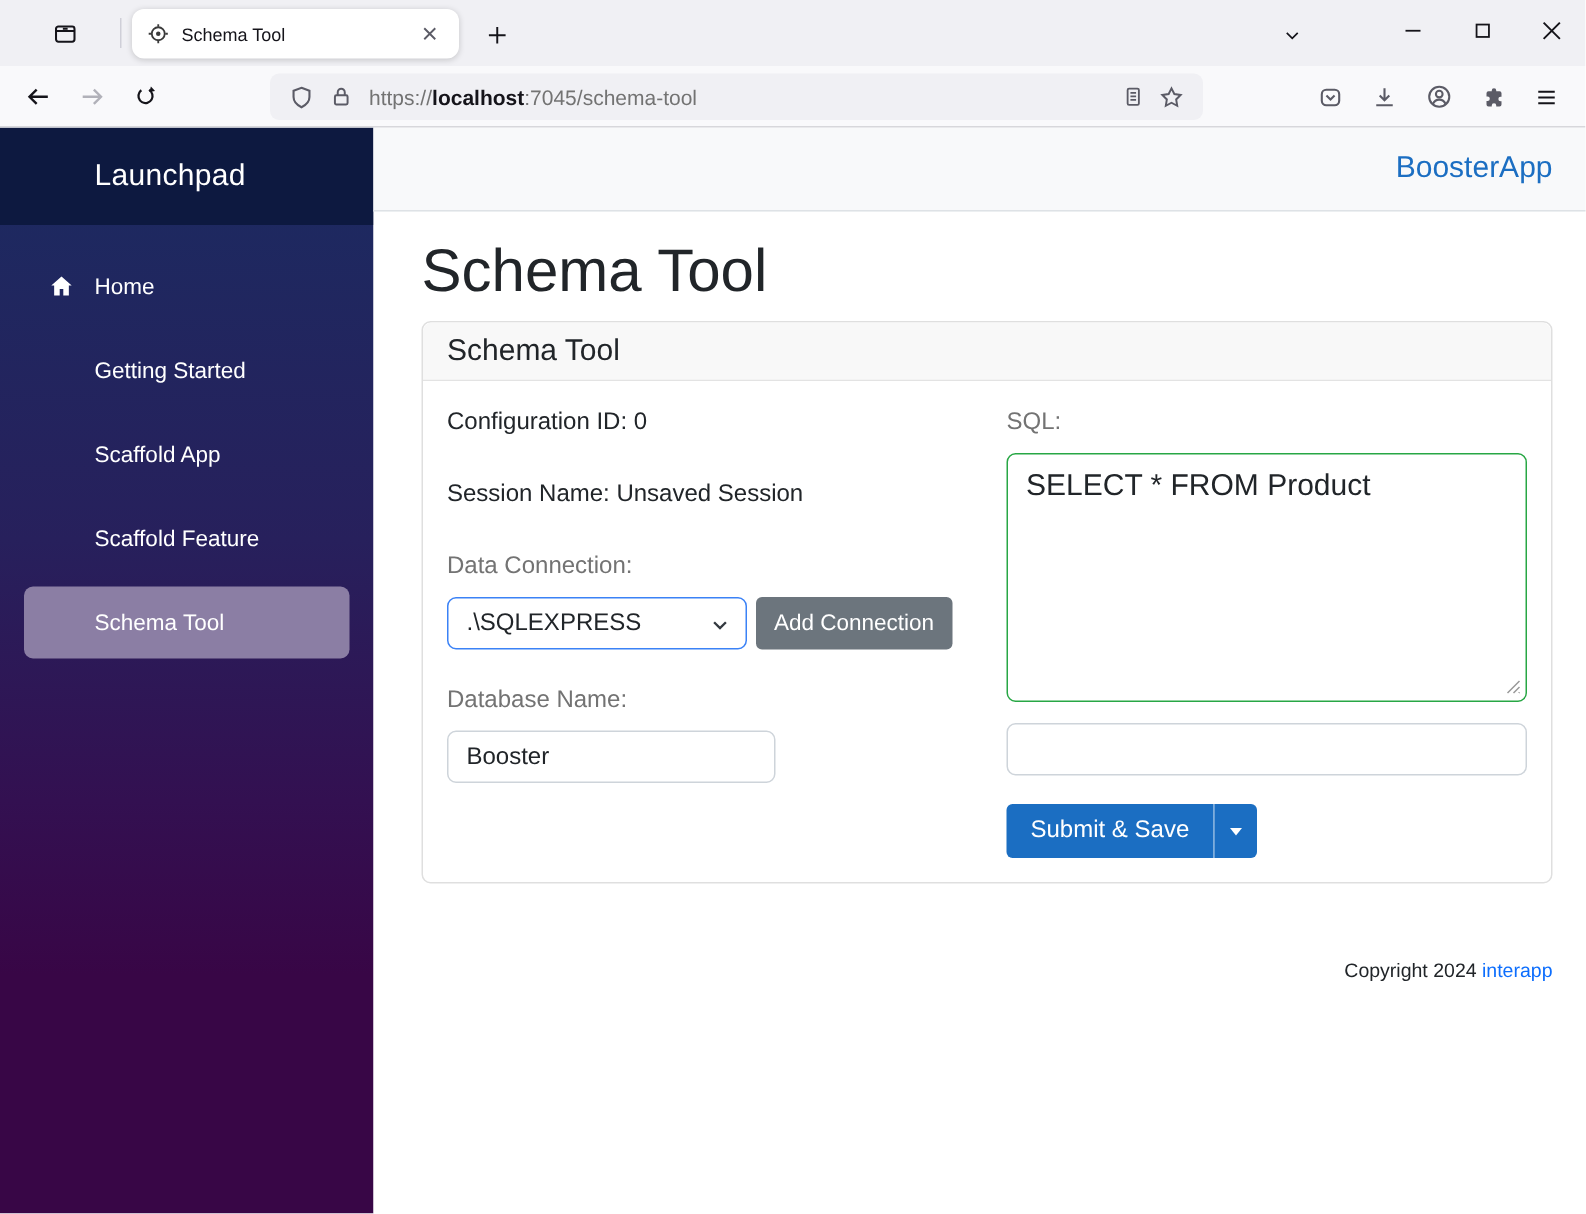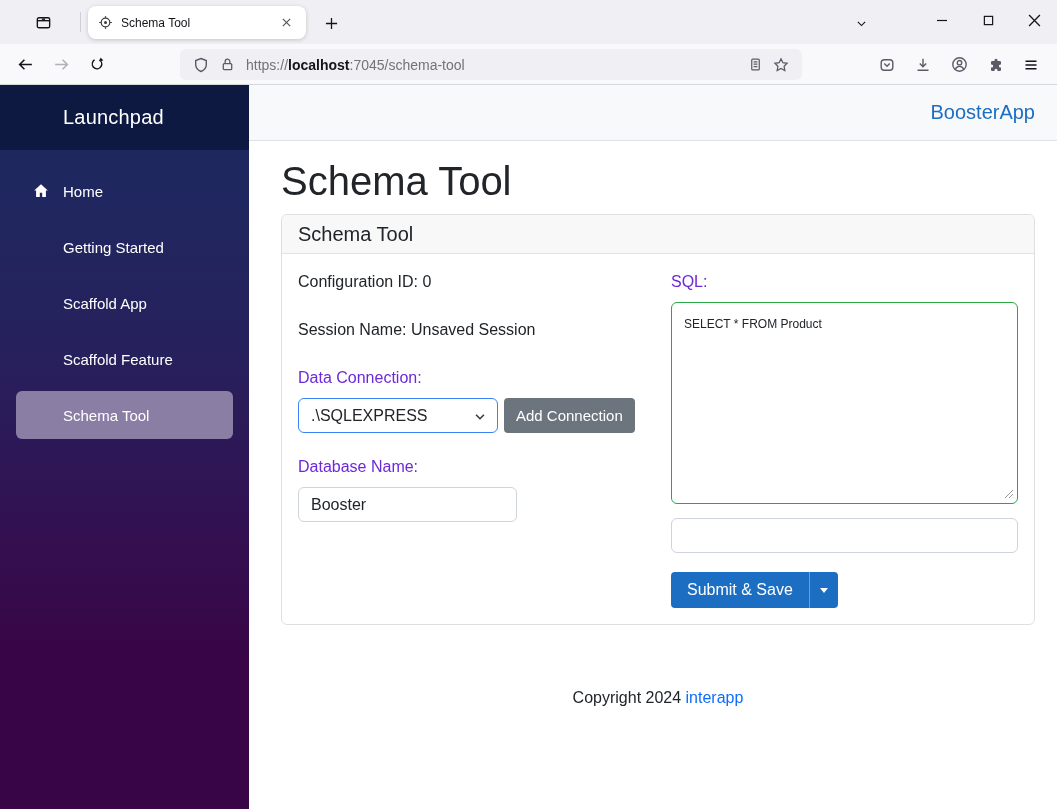--- a/index.html
+++ b/index.html
@@ -49,45 +49,45 @@
 
   .page { padding:19px 24px 0 32px; }
   .page-title { font-size:40px; font-weight:500; color:#212529; line-height:42px; }
 
   .card { margin-top:12px; border:1px solid #dfdfdf; border-radius:6px; background:#fff; }
   .card-header { background:#f8f8f8; border-bottom:1px solid #e3e3e3; border-radius:6px 6px 0 0; padding:8px 16px; font-size:20px; color:#212529; line-height:22px; }
   .card-body { display:flex; padding:16px 16px 16px 16px; }
   .col-left { width:356px; margin-right:17px; }
   .col-right { width:347px; }
 
-  .fld-label { font-size:16px; color:#6d28d9; line-height:24px; }
+  .fld-label { font-size:16px; color:#737373; line-height:24px; }
   .static-line { font-size:16px; color:#212529; line-height:24px; margin-bottom:24px; }
   .mb8 { margin-bottom:8px; }
 
   .dc-row { display:flex; margin-bottom:22px; }
   .select { position:relative; width:200px; height:35px; border:1px solid #3b82f6; border-radius:6px; background:#fff; display:flex; align-items:center; padding:0 30px 0 12px; cursor:pointer; }
   .select-value { font-size:16px; color:#212529; white-space:nowrap; }
   .select-caret { position:absolute; right:10px; top:11px; }
   .btn-secondary { margin-left:6px; height:35px; padding:0 12px; background:#6c757d; color:#fff; font-size:15px; border:none; border-radius:4px; cursor:pointer; font-family:inherit; }
   .text-input { width:219px; height:35px; border:1px solid #ced4da; border-radius:6px; padding:0 12px; font-size:16px; color:#212529; font-family:inherit; outline:none; }
 
   .sql-wrap { position:relative; margin-bottom:14px; }
-  .sql-textarea { width:347px; height:202px; border:1px solid #28a745; border-radius:6px; padding:10px 12px; font-size:12px; color:#212529; font-family:inherit; resize:none; outline:none; display:block; line-height:22px; }
+  .sql-textarea { width:347px; height:166px; border:1px solid #28a745; border-radius:6px; padding:10px 12px; font-size:20px; color:#212529; font-family:inherit; resize:none; outline:none; display:block; line-height:22px; }
   .resize-grip { position:absolute; right:4px; bottom:5px; pointer-events:none; }
 
   .ovr-label { margin-bottom:10px; }
   .ovr-input { width:347px; margin-bottom:19px; }
 
   .split-btn { display:flex; height:36px; }
   .btn-primary { background:#1b6ec2; color:#fff; border:none; font-size:16px; font-family:inherit; cursor:pointer; }
   .btn-primary.main-part { padding:0 16px; border-radius:4px 0 0 4px; }
   .btn-primary.caret-part { width:29px; border-radius:0 4px 4px 0; border-left:1px solid rgba(255,255,255,.35); display:flex; align-items:center; justify-content:center; }
   .caret-down { width:0; height:0; border-left:4px solid transparent; border-right:4px solid transparent; border-top:5px solid #fff; }
 
-  .footer { margin-top:64px; text-align:center; font-size:16px; color:#212529; }
+  .footer { margin-top:50px; text-align:right; font-size:13px; color:#212529; }
   .footer a { color:#0d6efd; cursor:pointer; }
 
   svg { display:block; }
 </style>
 </head>
 <body>
 
 <div class="screen">
 
   <div class="tabbar">

